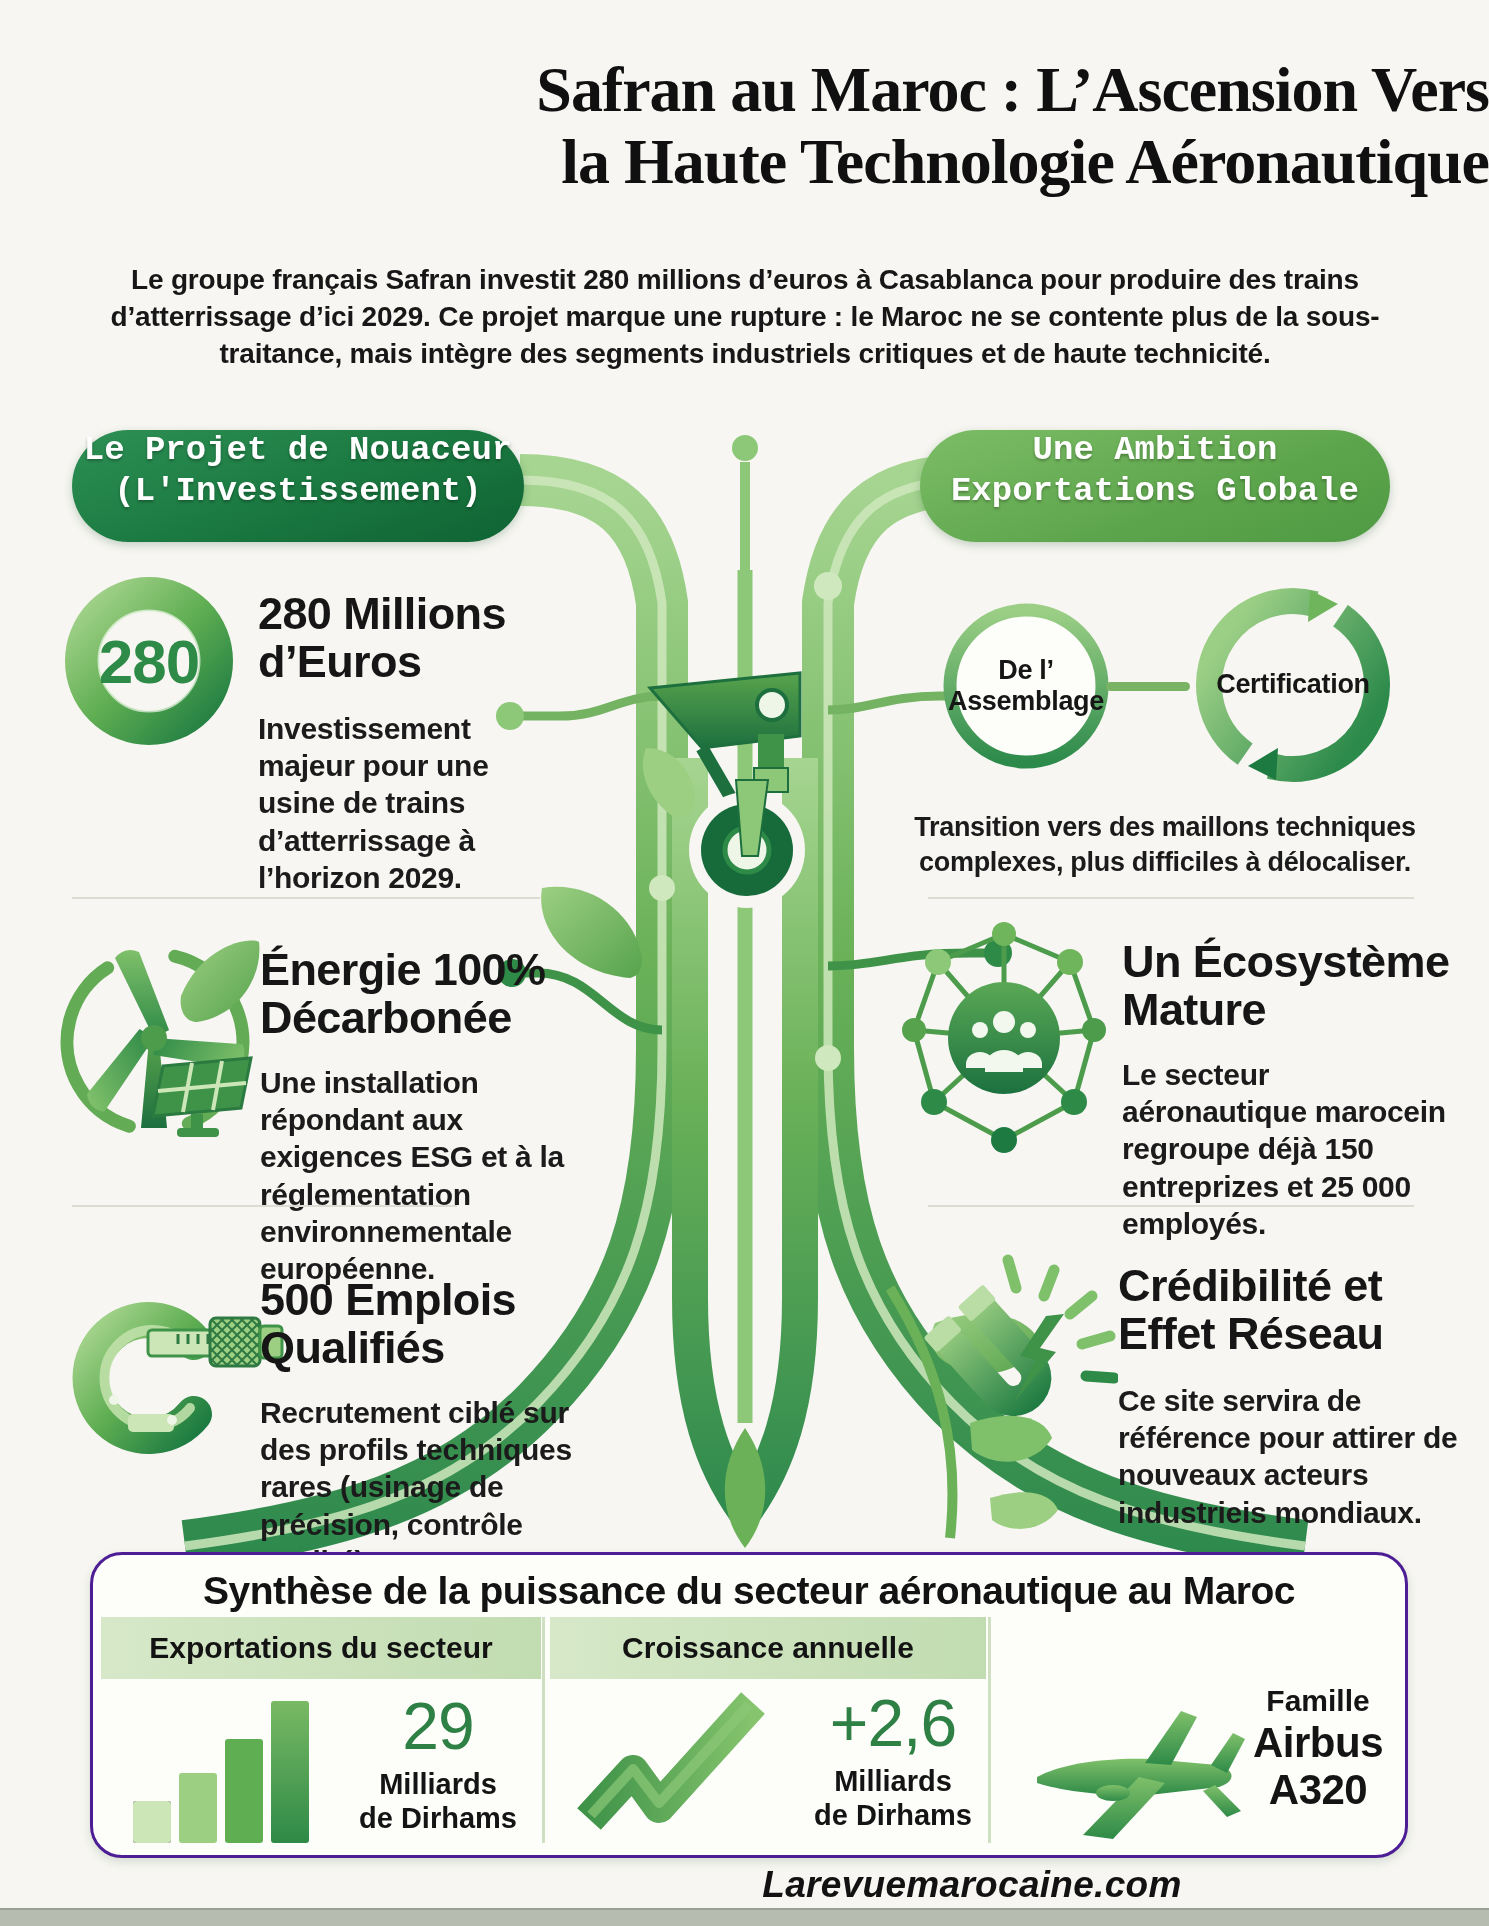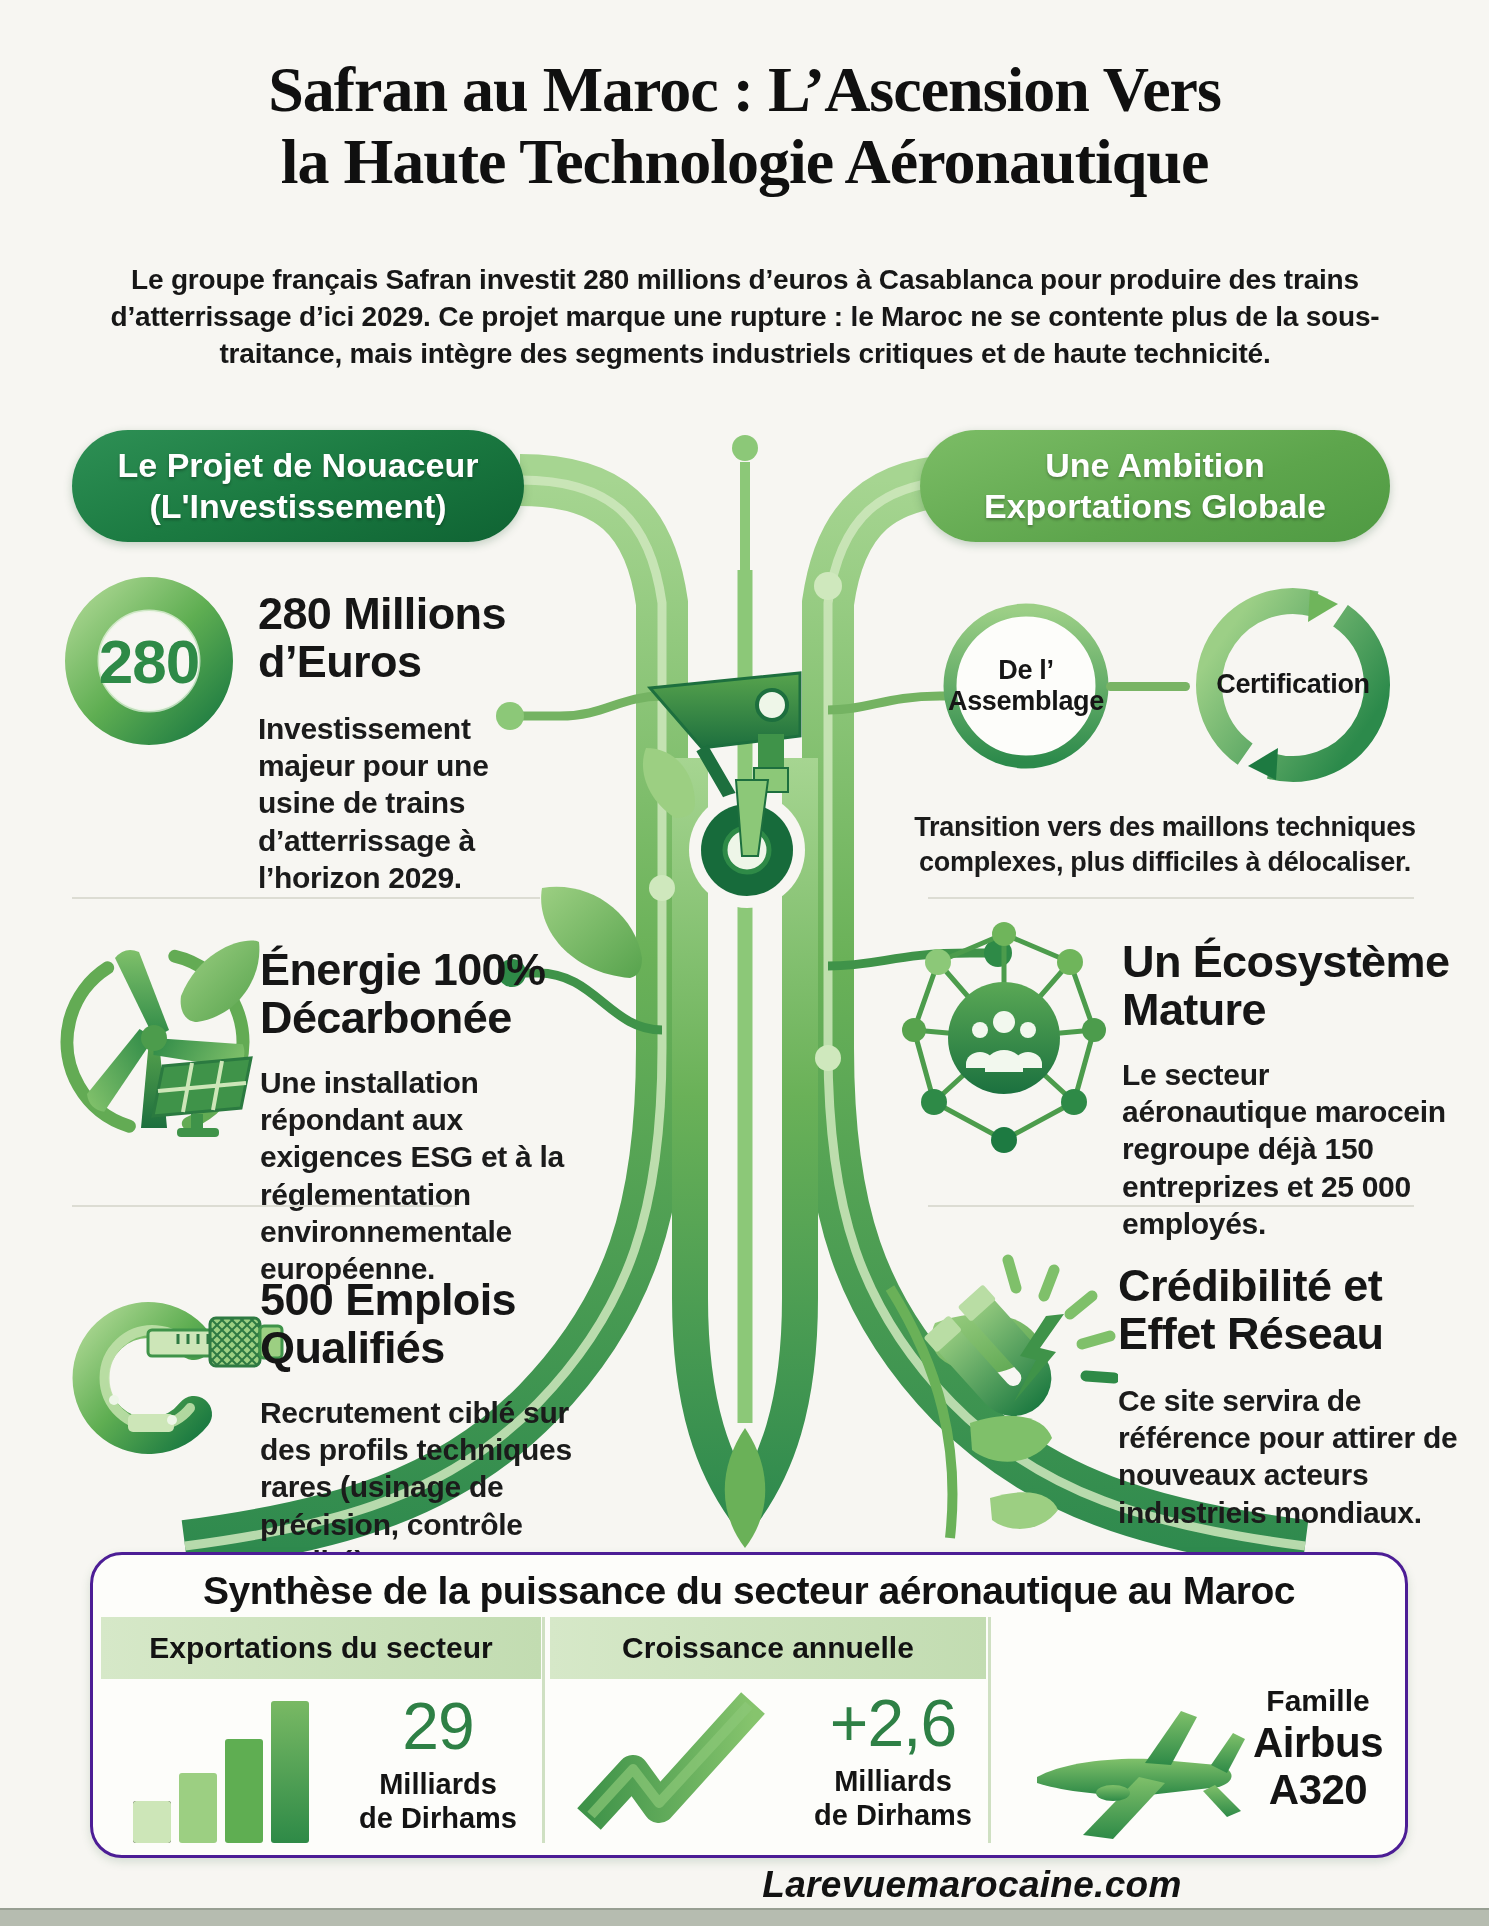--- a/index.html
+++ b/index.html
@@ -1,23 +1,23 @@
 <!DOCTYPE html>
 <html lang="fr"><head>
 <meta charset="utf-8">
 <style>
   html,body{margin:0;padding:0;}
   body{width:1489px;height:1926px;background:#f7f6f2;font-family:"Liberation Sans",sans-serif;position:relative;overflow:hidden;}
   .page{position:absolute;inset:0;}
   .abs{position:absolute;}
   
-  .main-title{left:0;right:0;top:54px;text-align:center;font-family:"Liberation Serif",serif;font-weight:700;font-size:64px;line-height:1.12;color:#101010;letter-spacing:-1px;}
+  .main-title{left:0;right:0;top:54px;text-align:right;font-family:"Liberation Serif",serif;font-weight:700;font-size:64px;line-height:1.12;color:#101010;letter-spacing:-1px;}
   .intro{left:80px;top:262px;width:1330px;text-align:center;font-size:28px;line-height:1.32;font-weight:700;color:#171717;letter-spacing:-0.2px;}
   
-  .pill{border-radius:58px;color:#fff;display:flex;flex-direction:column;justify-content:center;text-align:center;font-weight:700;font-size:34px;line-height:1.2;text-shadow:0 2px 3px rgba(0,0,0,.28);box-shadow:0 3px 8px rgba(40,90,50,.25);}
+  .pill{border-radius:58px;color:#fff;display:flex;flex-direction:column;justify-content:flex-start;text-align:center;font-weight:700;font-size:34px;line-height:1.2;text-shadow:0 2px 3px rgba(0,0,0,.28);box-shadow:0 3px 8px rgba(40,90,50,.25);font-family:Liberation Mono, monospace;}
   .pill-left{left:72px;top:430px;width:452px;height:112px;background:linear-gradient(160deg,#2e9055 0%,#1b7a41 50%,#0f6333 100%);}
   .pill-right{left:920px;top:430px;width:470px;height:112px;background:linear-gradient(160deg,#7cbd66 0%,#5da54c 60%,#4f9a43 100%);}
   
   .h-title{font-size:45px;font-weight:800;line-height:1.07;color:#161616;letter-spacing:-0.6px;}
   .h-body{font-size:30px;font-weight:600;line-height:1.24;color:#1b1b1b;letter-spacing:-0.3px;}
   .divider{height:2px;background:#dcdcd3;}
   
   .circle-label{position:absolute;inset:0;display:flex;flex-direction:column;justify-content:center;text-align:center;font-weight:800;color:#161616;font-size:27px;line-height:1.15;letter-spacing:-0.3px;}
   .flow-caption{font-size:27px;font-weight:600;line-height:1.3;color:#1b1b1b;text-align:center;letter-spacing:-0.3px;}
   .ring-number{position:absolute;inset:0;display:flex;align-items:center;justify-content:center;font-size:62px;font-weight:800;color:#2e8a47;letter-spacing:-1px;}

